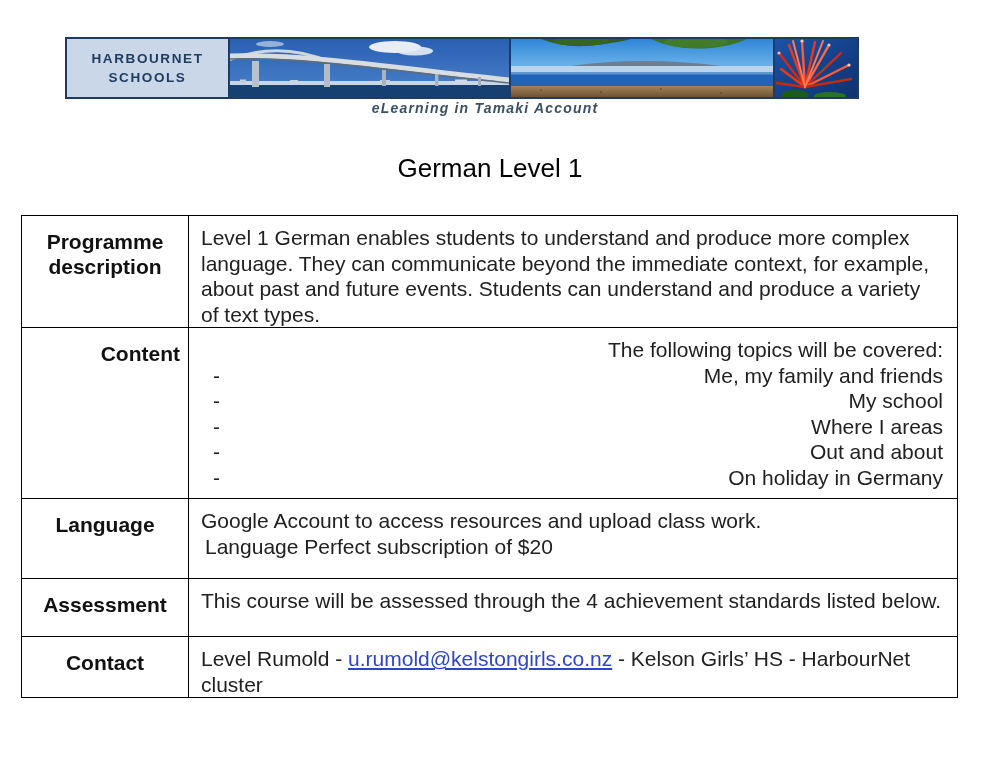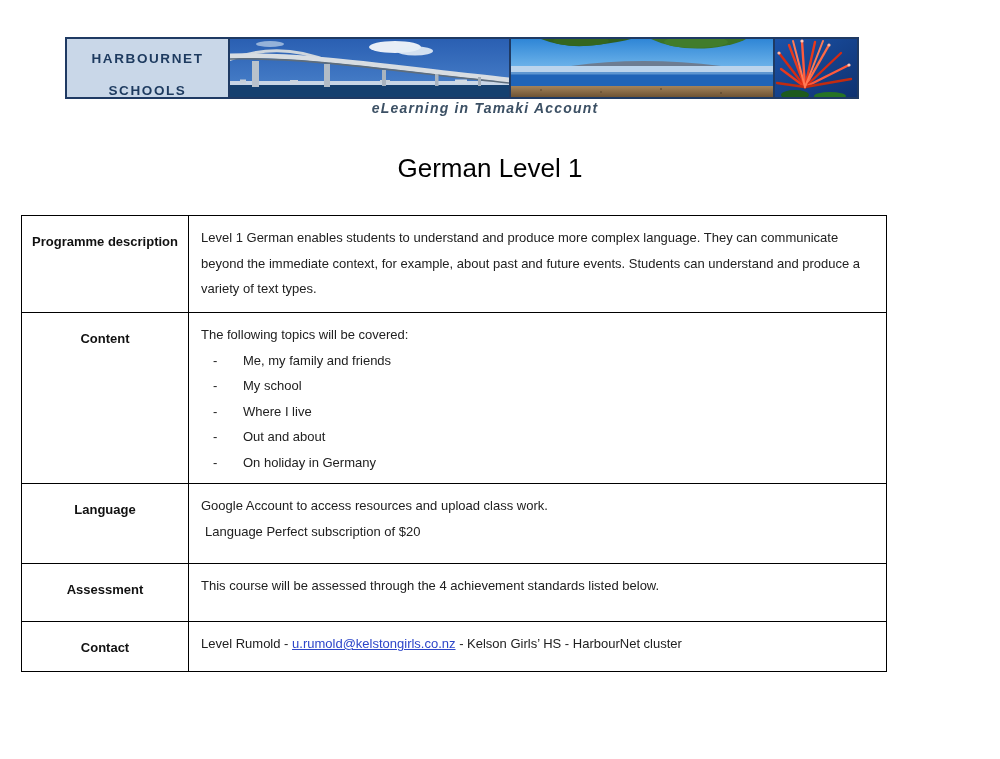--- a/index.html
+++ b/index.html
@@ -26,21 +26,21 @@
   }
   .banner-seg + .banner-seg{margin-left:-2px;}
   .logo-box{
     width:165px;
     background:#c9d7e8;
     display:flex;flex-direction:column;justify-content:center;align-items:center;
     gap:5px;
   }
   .logo-line{
     font-weight:bold;font-size:13.5px;letter-spacing:1.6px;
-    color:#1d3a5f;line-height:1;margin-top:13px;
+    color:#1d3a5f;line-height:1;
   }
   .photo{padding:0;}
   .photo svg{display:block;}
   .seg-bridge{width:283px;}
   .seg-beach{width:266px;}
   .seg-flower{width:86px;}
 
   .tagline{
     position:absolute;left:230px;top:100px;width:510px;
     text-align:center;
@@ -52,44 +52,44 @@
   
   .title{
     position:absolute;top:136px;left:0;width:980px;
     text-align:center;
     font-size:26px;font-weight:normal;color:#000;
   }
 
   
   table.course{
     position:absolute;left:21px;top:215px;
-    width:866px;
+    width:937px;
     border-collapse:collapse;
     table-layout:fixed;
-    font-size:13px;
+    font-size:21px;
   }
   table.course td{
     border:1.5px solid #000;
     vertical-align:top;
     box-sizing:border-box;
   }
   td.label-cell{
     text-align:center;
     font-weight:bold;
     padding:13px 8px 0 8px;
     line-height:25px;
     color:#111;
   }
   td.value-cell{
     padding:9px 14px 0 12px;
     line-height:25.5px;
     color:#212121;
   }
   tr.r-programme td{height:97px;}
-  tr.r-content td{height:171px;}
+  tr.r-content td{height:171px;text-align:right;}
   tr.r-prereq td{height:70px;}
   tr.r-required td{height:80px;}
   tr.r-assessment td{height:58px;}
   tr.r-contact td{height:50px;}
 
   ul.topics{
     list-style:none;margin:0;padding:0;
   }
   ul.topics li{
     position:relative;
@@ -224,21 +224,21 @@
         <td class="label-cell">Programme description</td>
         <td class="value-cell">Level 1 German enables students to understand and produce more complex language. They can communicate beyond the immediate context, for example, about past and future events. Students can understand and produce a variety of text types.</td>
       </tr>
       <tr class="r-content">
         <td class="label-cell">Content</td>
         <td class="value-cell">
           <div>The following topics will be covered:</div>
           <ul class="topics">
             <li>Me, my family and friends</li>
             <li>My school</li>
-            <li>Where I live</li>
+            <li>Where I areas</li>
             <li>Out and about</li>
             <li>On holiday in Germany</li>
           </ul>
         </td>
       </tr>
       <tr class="r-required">
         <td class="label-cell">Language</td>
         <td class="value-cell">
           <div>Google Account to access resources and upload class work.</div>
           <div class="req-line2">Language Perfect subscription of $20</div>

